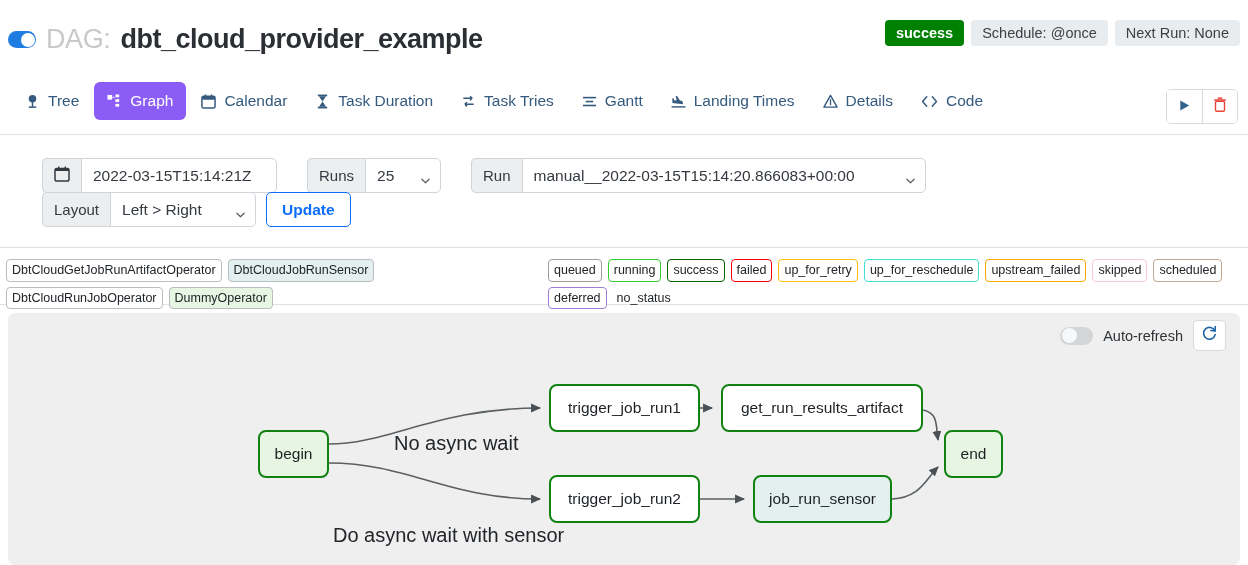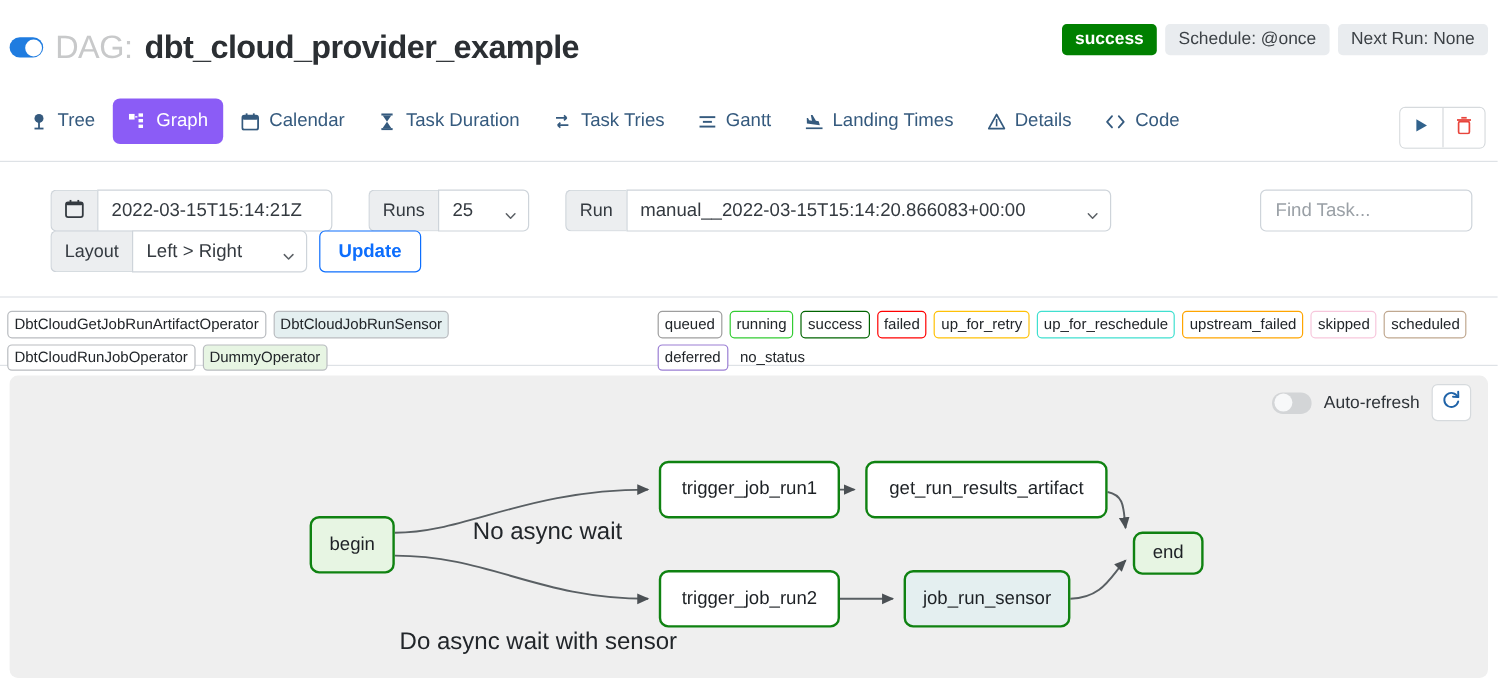--- a/index.html
+++ b/index.html
@@ -368,21 +368,20 @@
           <svg width="9" height="9" viewBox="0 0 10 10">
               <path d="M1 3 L5 7 L9 3" fill="none" stroke="#5c6166" stroke-width="1.4" stroke-linecap="round" stroke-linejoin="round"></path>
             </svg>
         </span>
       </div>
     </div>
     <div class="spacer-h"></div>
     <div class="btn-outline">Update</div>
   </div>
 
-  <div class="find-task">Find Task...</div>
 </div>
 
 <div class="legend">
   <div class="legend-ops">
     <span class="lchip" style="background:#ffffff">DbtCloudGetJobRunArtifactOperator</span>
     <span class="lchip" style="background:#e4eff0">DbtCloudJobRunSensor</span>
     <span class="lchip" style="background:#ffffff">DbtCloudRunJobOperator</span>
     <span class="lchip" style="background:#e7f5e3">DummyOperator</span>
   </div>
 
@@ -432,17 +431,17 @@
       <path d="M692 186 L 736 186"></path>
       <path d="M884 186 C 912 185, 918 166, 930 154"></path>
     </g>
   </svg>
 
   <div class="node-box dummy" style="left:250px; top:117px; width:71px;  height:48px;">begin</div>
   <div class="node-box" style="left:541px; top:71px;  width:151px; height:48px;text-align:center;">trigger_job_run1</div>
   <div class="node-box" style="left:713px; top:71px;  width:202px; height:48px;">get_run_results_artifact</div>
   <div class="node-box" style="left:541px; top:162px; width:151px; height:48px;">trigger_job_run2</div>
   <div class="node-box sensor" style="left:745px; top:162px; width:139px; height:48px;">job_run_sensor</div>
-  <div class="node-box dummy" style="left:936px; top:130px; width:59px;  height:36px;">end</div>
+  <div class="node-box dummy" style="left:936px; top:117px; width:59px;  height:48px;">end</div>
 
   <div class="edge-label" style="left:386px; top:119px;">No async wait</div>
   <div class="edge-label" style="left:325px; top:211px;">Do async wait with sensor</div>
 </div>
 
 </body></html>

